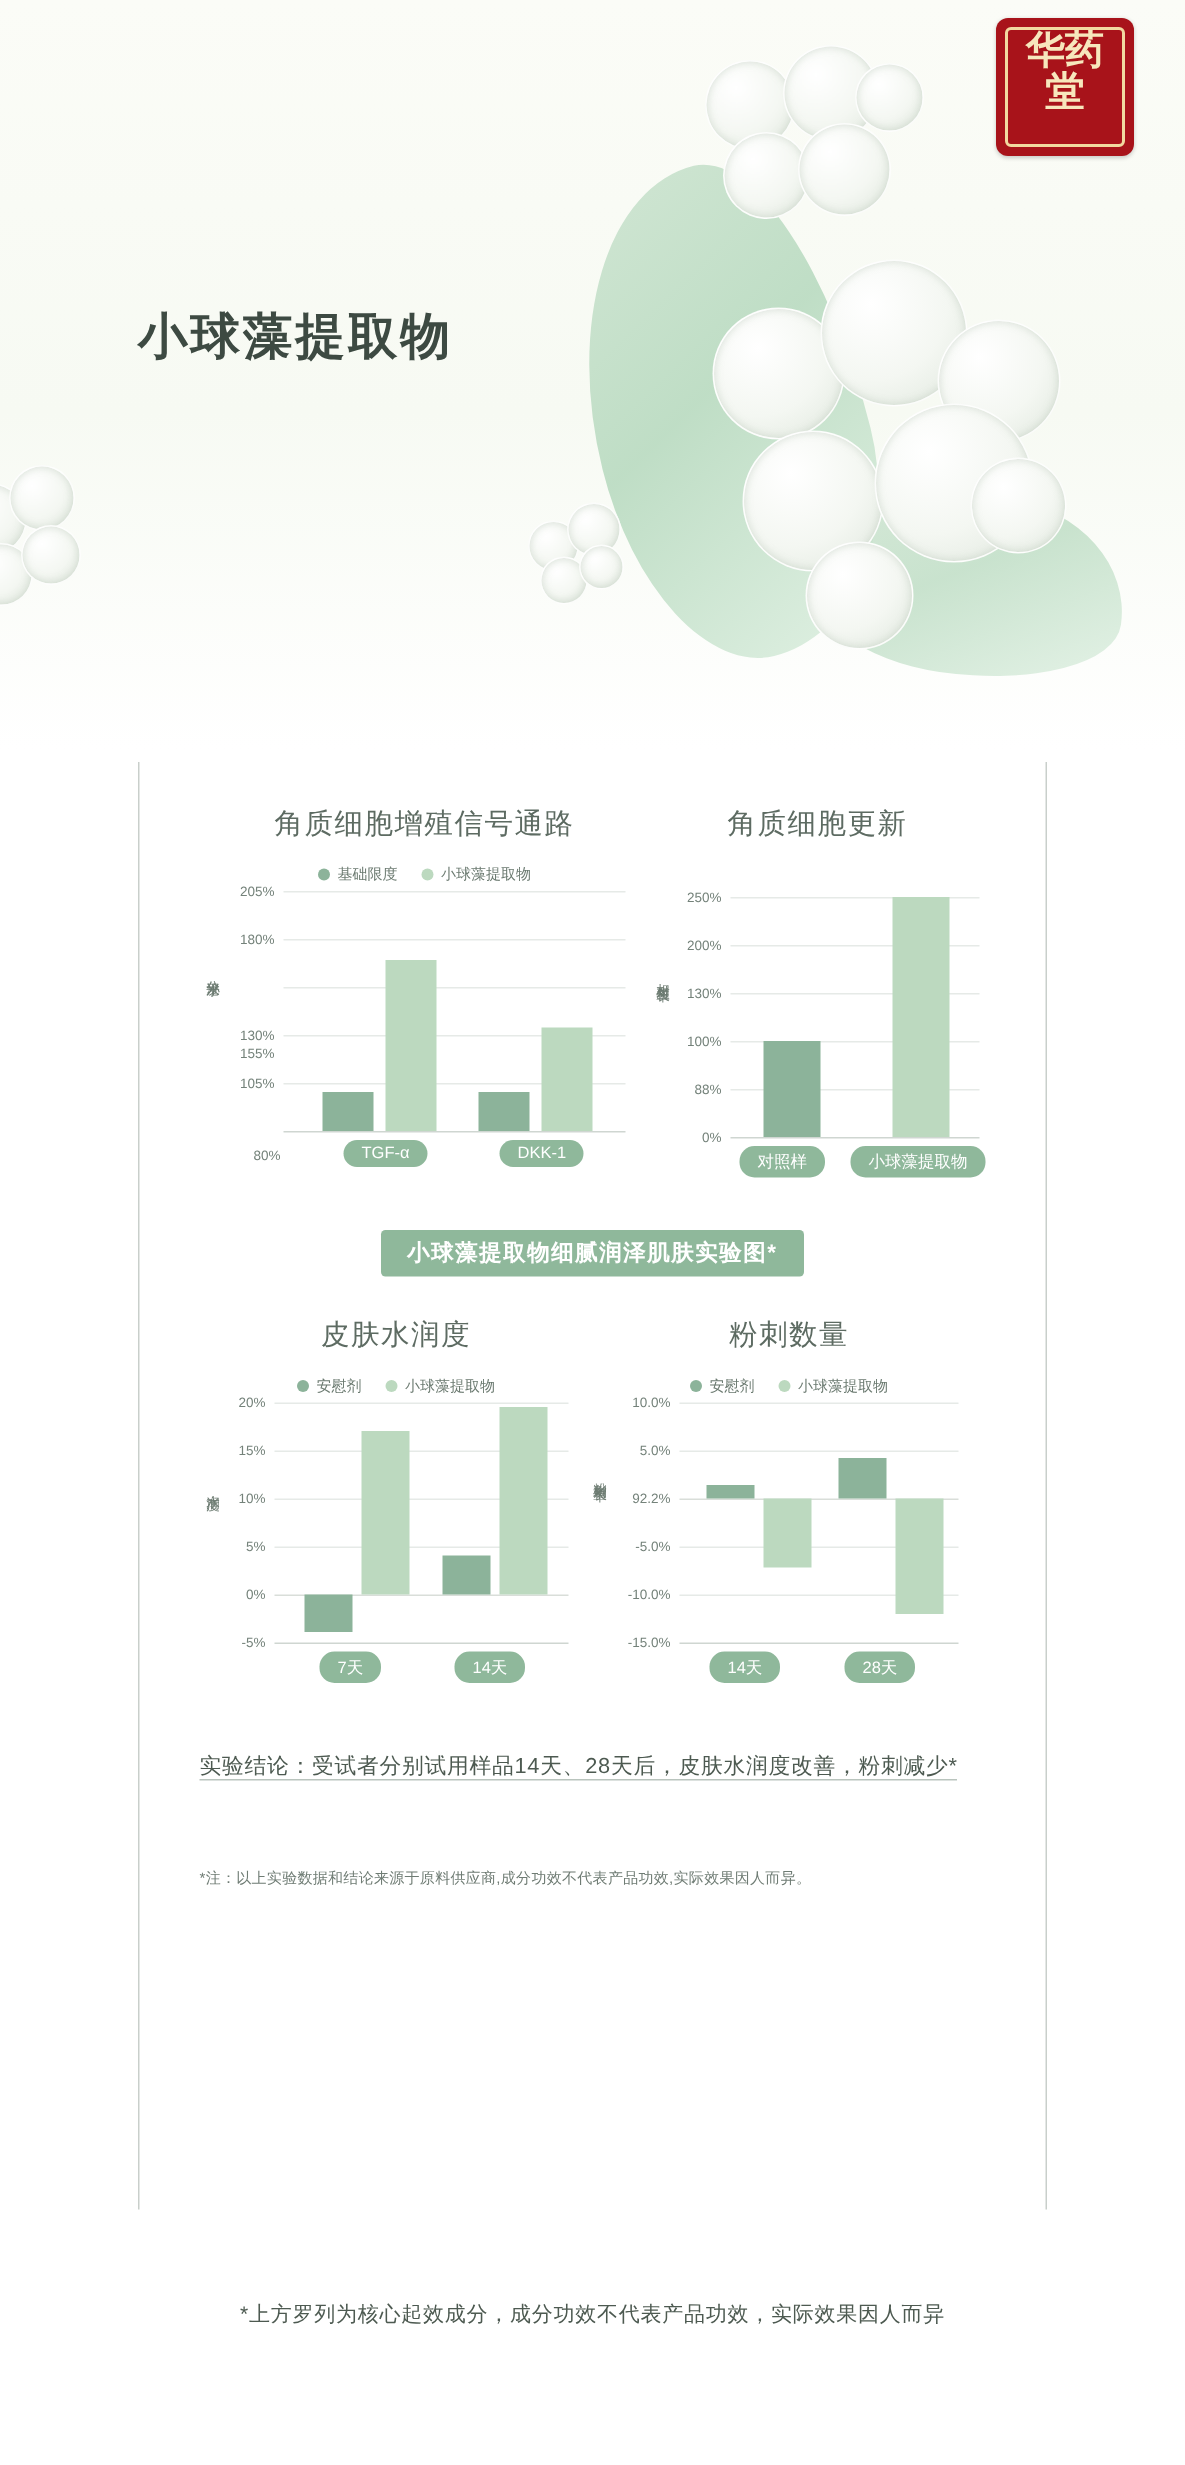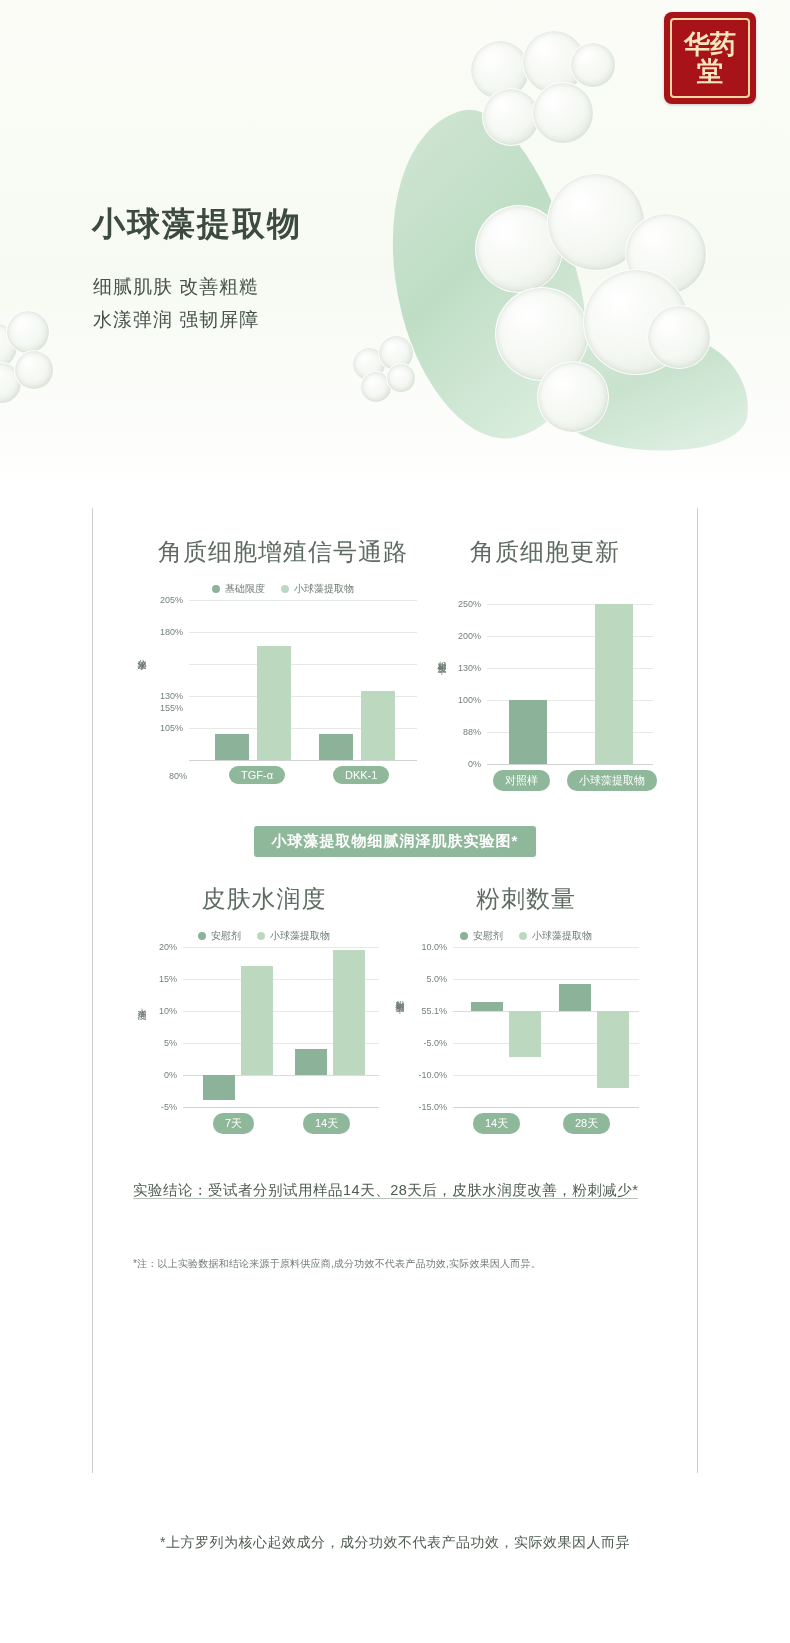--- a/index.html
+++ b/index.html
@@ -32,21 +32,21 @@
   }
   .logo{
     position:absolute;right:34px;top:12px;width:92px;height:92px;
     border-radius:8px;
     background:#a8131a;
     display:flex;align-items:center;justify-content:center;
     box-shadow:0 1px 3px rgba(0,0,0,.2);
   }
   .logo-inner{
     width:76px;height:76px;border:2px solid #f2d9a0;border-radius:4px;
-    display:flex;align-items:center;justify-content:center;
+    display:flex;justify-content:center;
     color:#f7e7bd;font-size:11px;letter-spacing:0;line-height:1.05;
     text-align:center;font-family:"Liberation Serif","DejaVu Serif",serif;
     font-weight:bold;
   }
   .logo-inner .big{font-size:26px;display:block;}
   .hero-title{
     position:absolute;left:92px;top:202px;
     font-size:33px;font-weight:bold;letter-spacing:2px;color:#3d4a42;
   }
   .hero-sub{
@@ -63,21 +63,21 @@
   .frame-inner{
     position:absolute;left:133px;top:508px;width:524px;height:965px;
   }
   .band{
     background:#8fb89b;color:#ffffff;
     display:inline-block;padding:6px 18px;border-radius:3px;
     font-size:15px;font-weight:bold;letter-spacing:1px;
   }
   .band-wrap{text-align:center;}
   .chart-title{
-    text-align:center;font-size:24px;color:#5d6b62;letter-spacing:1px;
+    text-align:center;font-size:19px;color:#5d6b62;letter-spacing:1px;
     margin:0;font-weight:normal;
   }
   .legend{display:flex;justify-content:center;gap:16px;align-items:center;margin-bottom:2px;}
   .legend-item{display:flex;align-items:center;gap:5px;font-size:10px;color:#6b7a70;}
   .dot{width:8px;height:8px;border-radius:50%;display:inline-block;}
   .panel{position:relative;}
   .axis-label{
     position:absolute;writing-mode:vertical-rl;
     font-size:9px;color:#6b7a70;letter-spacing:1px;
   }
@@ -140,24 +140,20 @@
     <div class="cell" style="left:44px;top:40px;width:38px;height:38px;"></div>
   </div>
 
   <div class="logo">
     <div class="logo-inner">
       <span class="big">华药堂</span>
     </div>
   </div>
 
   <div class="hero-title">小球藻提取物</div>
-  <div class="hero-sub">
-    <div>细腻肌肤 改善粗糙</div>
-    <div>水漾弹润 强韧屏障</div>
-  </div>
 </div>
 
 <div class="frame"></div>
 
 <div class="frame-inner">
 
 
   <div style="display:flex;margin-top:28px;">
 
     <div style="width:300px;">
@@ -295,21 +291,21 @@
           <i class="dot" style="background:#bcd9bf;"></i>
           <span>小球藻提取物</span>
         </span>
       </div>
 
       <div class="panel" style="height:180px;margin-top:4px;">
         <div class="axis-label" style="left:-2px;top:46px;">粉刺增长率</div>
 
         <div class="ytick" style="left:10px;top:-5px;width:42px;">10.0%</div>
         <div class="ytick" style="left:10px;top:27px;width:42px;">5.0%</div>
-        <div class="ytick" style="left:10px;top:59px;width:42px;">55.1%</div>
+        <div class="ytick" style="left:10px;top:59px;width:42px;">92.2%</div>
         <div class="ytick" style="left:10px;top:91px;width:42px;">-5.0%</div>
         <div class="ytick" style="left:10px;top:123px;width:42px;">-10.0%</div>
         <div class="ytick" style="left:10px;top:155px;width:42px;">-15.0%</div>
 
         <div class="plot" style="position:absolute;left:58px;top:0;width:186px;height:160px;">
           <div class="gridline" style="top:0;"></div>
           <div class="gridline" style="top:32px;"></div>
 
           <div class="gridline" style="top:64px;background:#d9ded9;"></div>
           <div class="gridline" style="top:96px;"></div>

